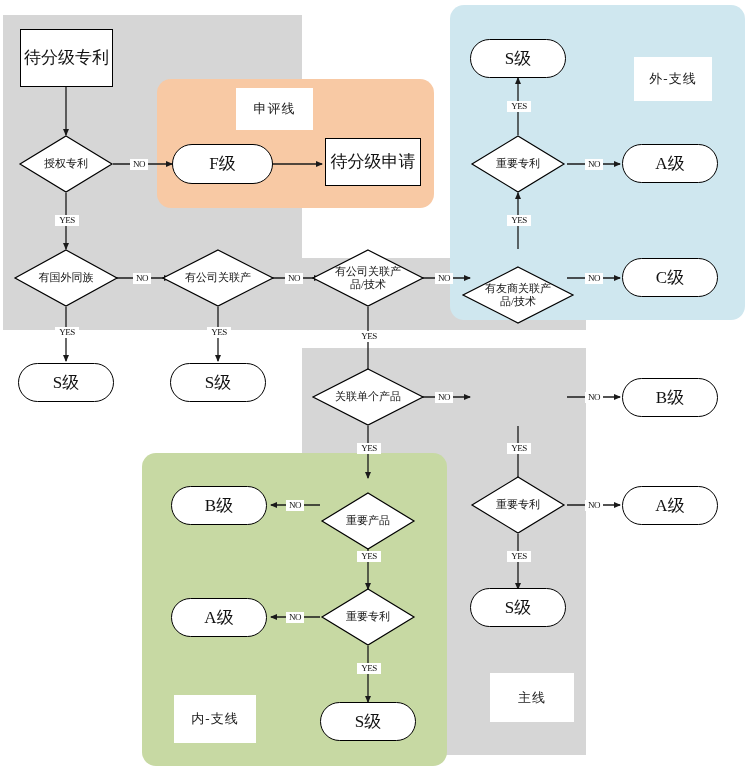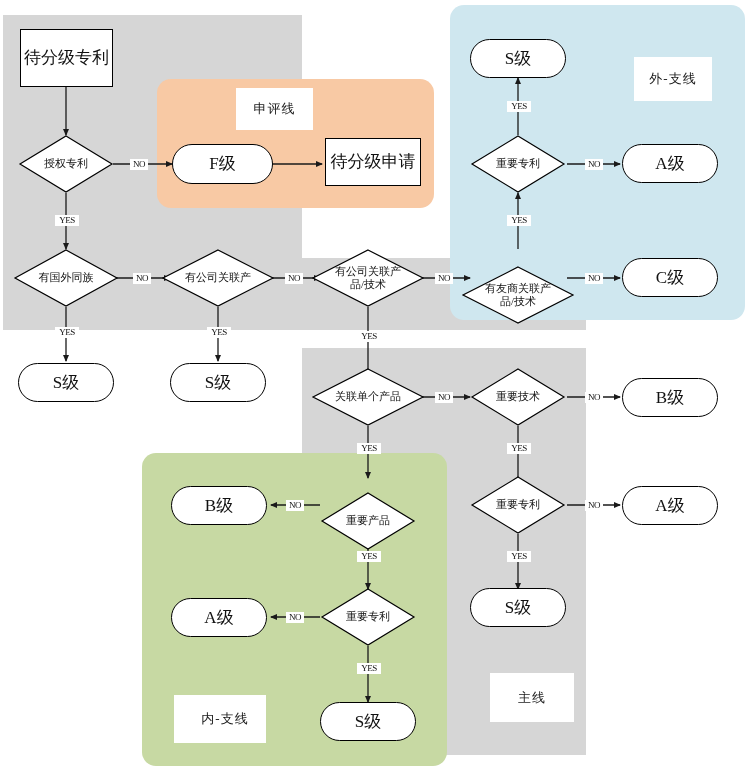--- a/index.html
+++ b/index.html
@@ -109,21 +109,21 @@
   <div class="lane" style="left:460px; top:348px; width:126px; height:407px; background:#d6d6d6;"></div>
 
   <div class="lane lane-rounded" style="left:157px; top:79px; width:277px; height:129px; background:#f8c9a4;"></div>
 
   <div class="lane lane-rounded" style="left:450px; top:5px; width:295px; height:315px; background:#cfe7ef;"></div>
 
   <div class="lane lane-rounded" style="left:142px; top:453px; width:305px; height:313px; background:#c7d9a3;"></div>
 
   <div class="lane-label" style="left:236px; top:88px; width:77px; height:42px;">申评线</div>
   <div class="lane-label" style="left:634px; top:33px; width:78px; height:44px;margin-top:24px;">外-支线</div>
-  <div class="lane-label" style="left:174px; top:695px; width:82px; height:48px;padding-left:10px;">内-支线</div>
+  <div class="lane-label" style="left:174px; top:695px; width:82px; height:48px;">内-支线</div>
   <div class="lane-label" style="left:490px; top:673px; width:84px; height:49px;">主线</div>
 
   <svg id="edges" viewBox="0 0 750 769" xmlns="http://www.w3.org/2000/svg">
     <defs>
       <marker id="arrow" markerWidth="7" markerHeight="7" refX="6" refY="3.0" orient="auto" markerUnits="userSpaceOnUse">
         <path d="M0,0 L7,3 L0,6 Z" fill="#1a1a1a"></path>
       </marker>
     </defs>
     <g stroke="#1a1a1a" stroke-width="1.3" fill="none" marker-end="url(#arrow)">
 
@@ -260,26 +260,20 @@
 
   <div class="node stadium" style="left:470px; top:39px; width:96px; height:39px;">S级</div>
 
   <div class="diamond-wrap" style="left:312px; top:368px; width:112px; height:58px;">
     <svg width="112" height="58" viewBox="0 0 112 58" xmlns="http://www.w3.org/2000/svg">
       <polygon points="56,1 111,29 56,57 1,29" fill="#ffffff" stroke="#000000" stroke-width="1.2"></polygon>
     </svg>
     <div class="diamond-text">关联单个产品</div>
   </div>
 
-  <div class="diamond-wrap" style="left:471px; top:368px; width:94px; height:58px;">
-    <svg width="94" height="58" viewBox="0 0 94 58" xmlns="http://www.w3.org/2000/svg">
-      <polygon points="47,1 93,29 47,57 1,29" fill="#ffffff" stroke="#000000" stroke-width="1.2"></polygon>
-    </svg>
-    <div class="diamond-text">重要技术</div>
-  </div>
 
   <div class="node stadium" style="left:622px; top:378px; width:96px; height:39px;">B级</div>
 
   <div class="diamond-wrap" style="left:471px; top:476px; width:94px; height:58px;">
     <svg width="94" height="58" viewBox="0 0 94 58" xmlns="http://www.w3.org/2000/svg">
       <polygon points="47,1 93,29 47,57 1,29" fill="#ffffff" stroke="#000000" stroke-width="1.2"></polygon>
     </svg>
     <div class="diamond-text">重要专利</div>
   </div>
 

